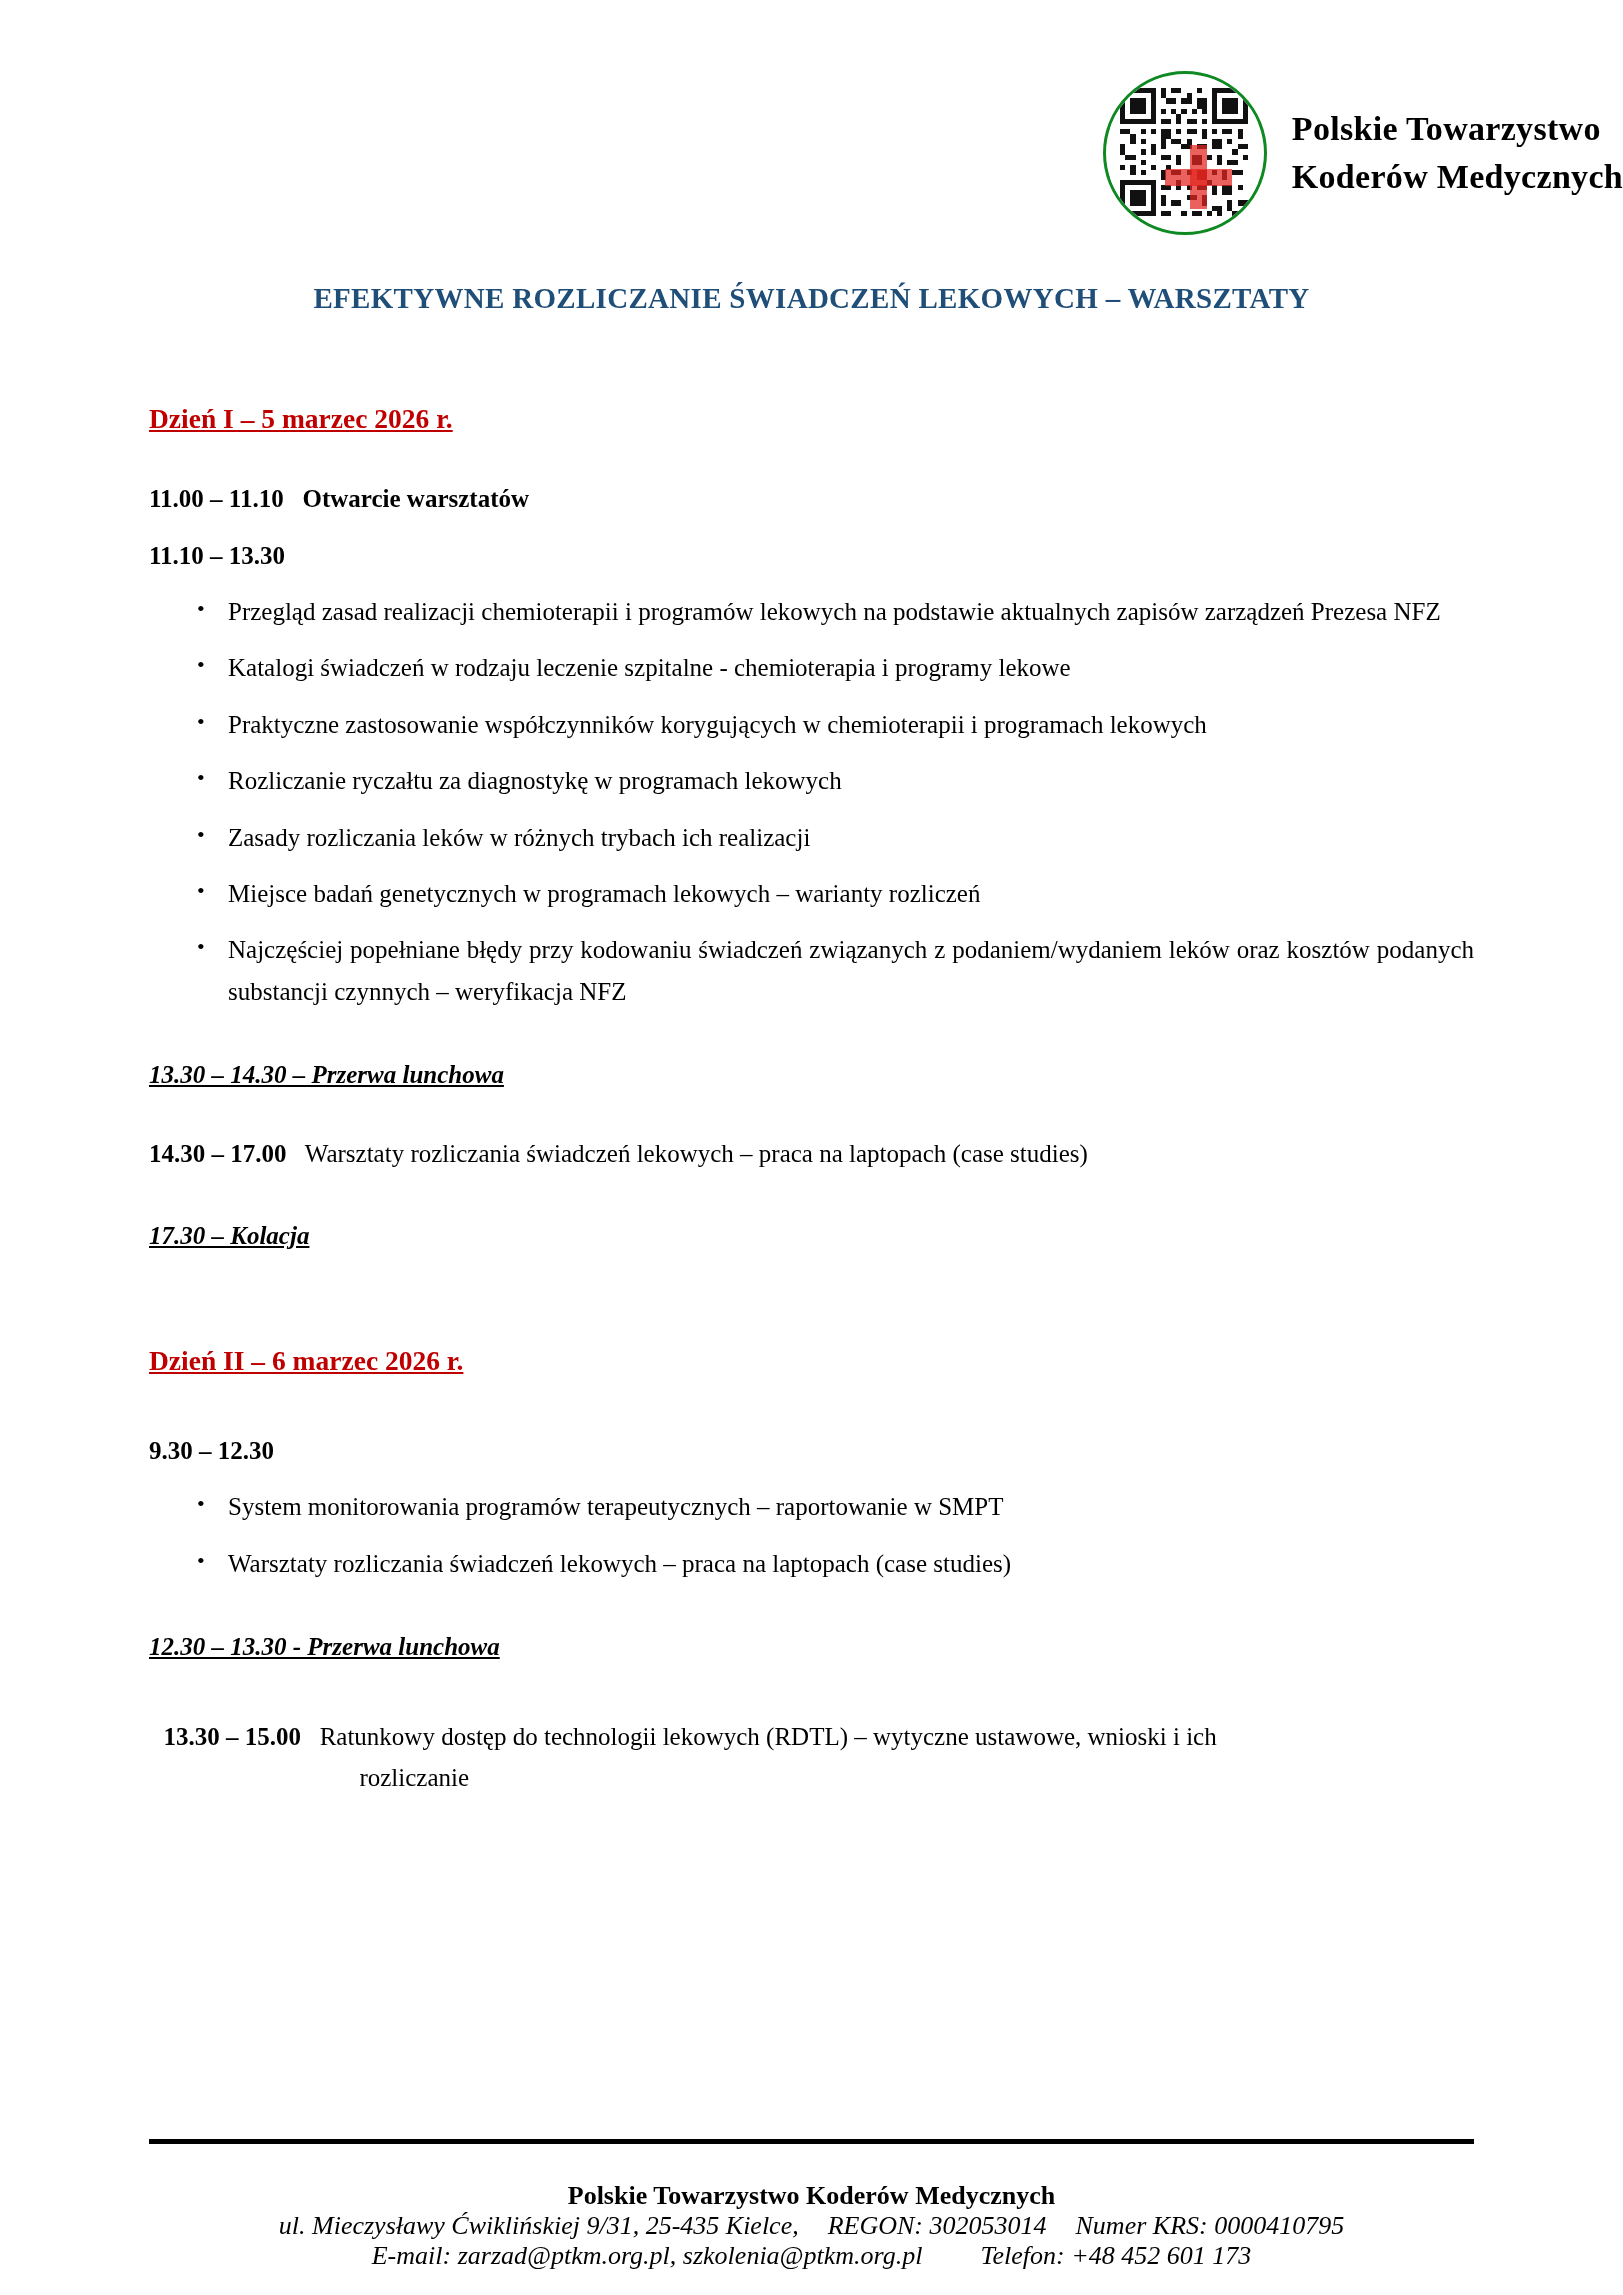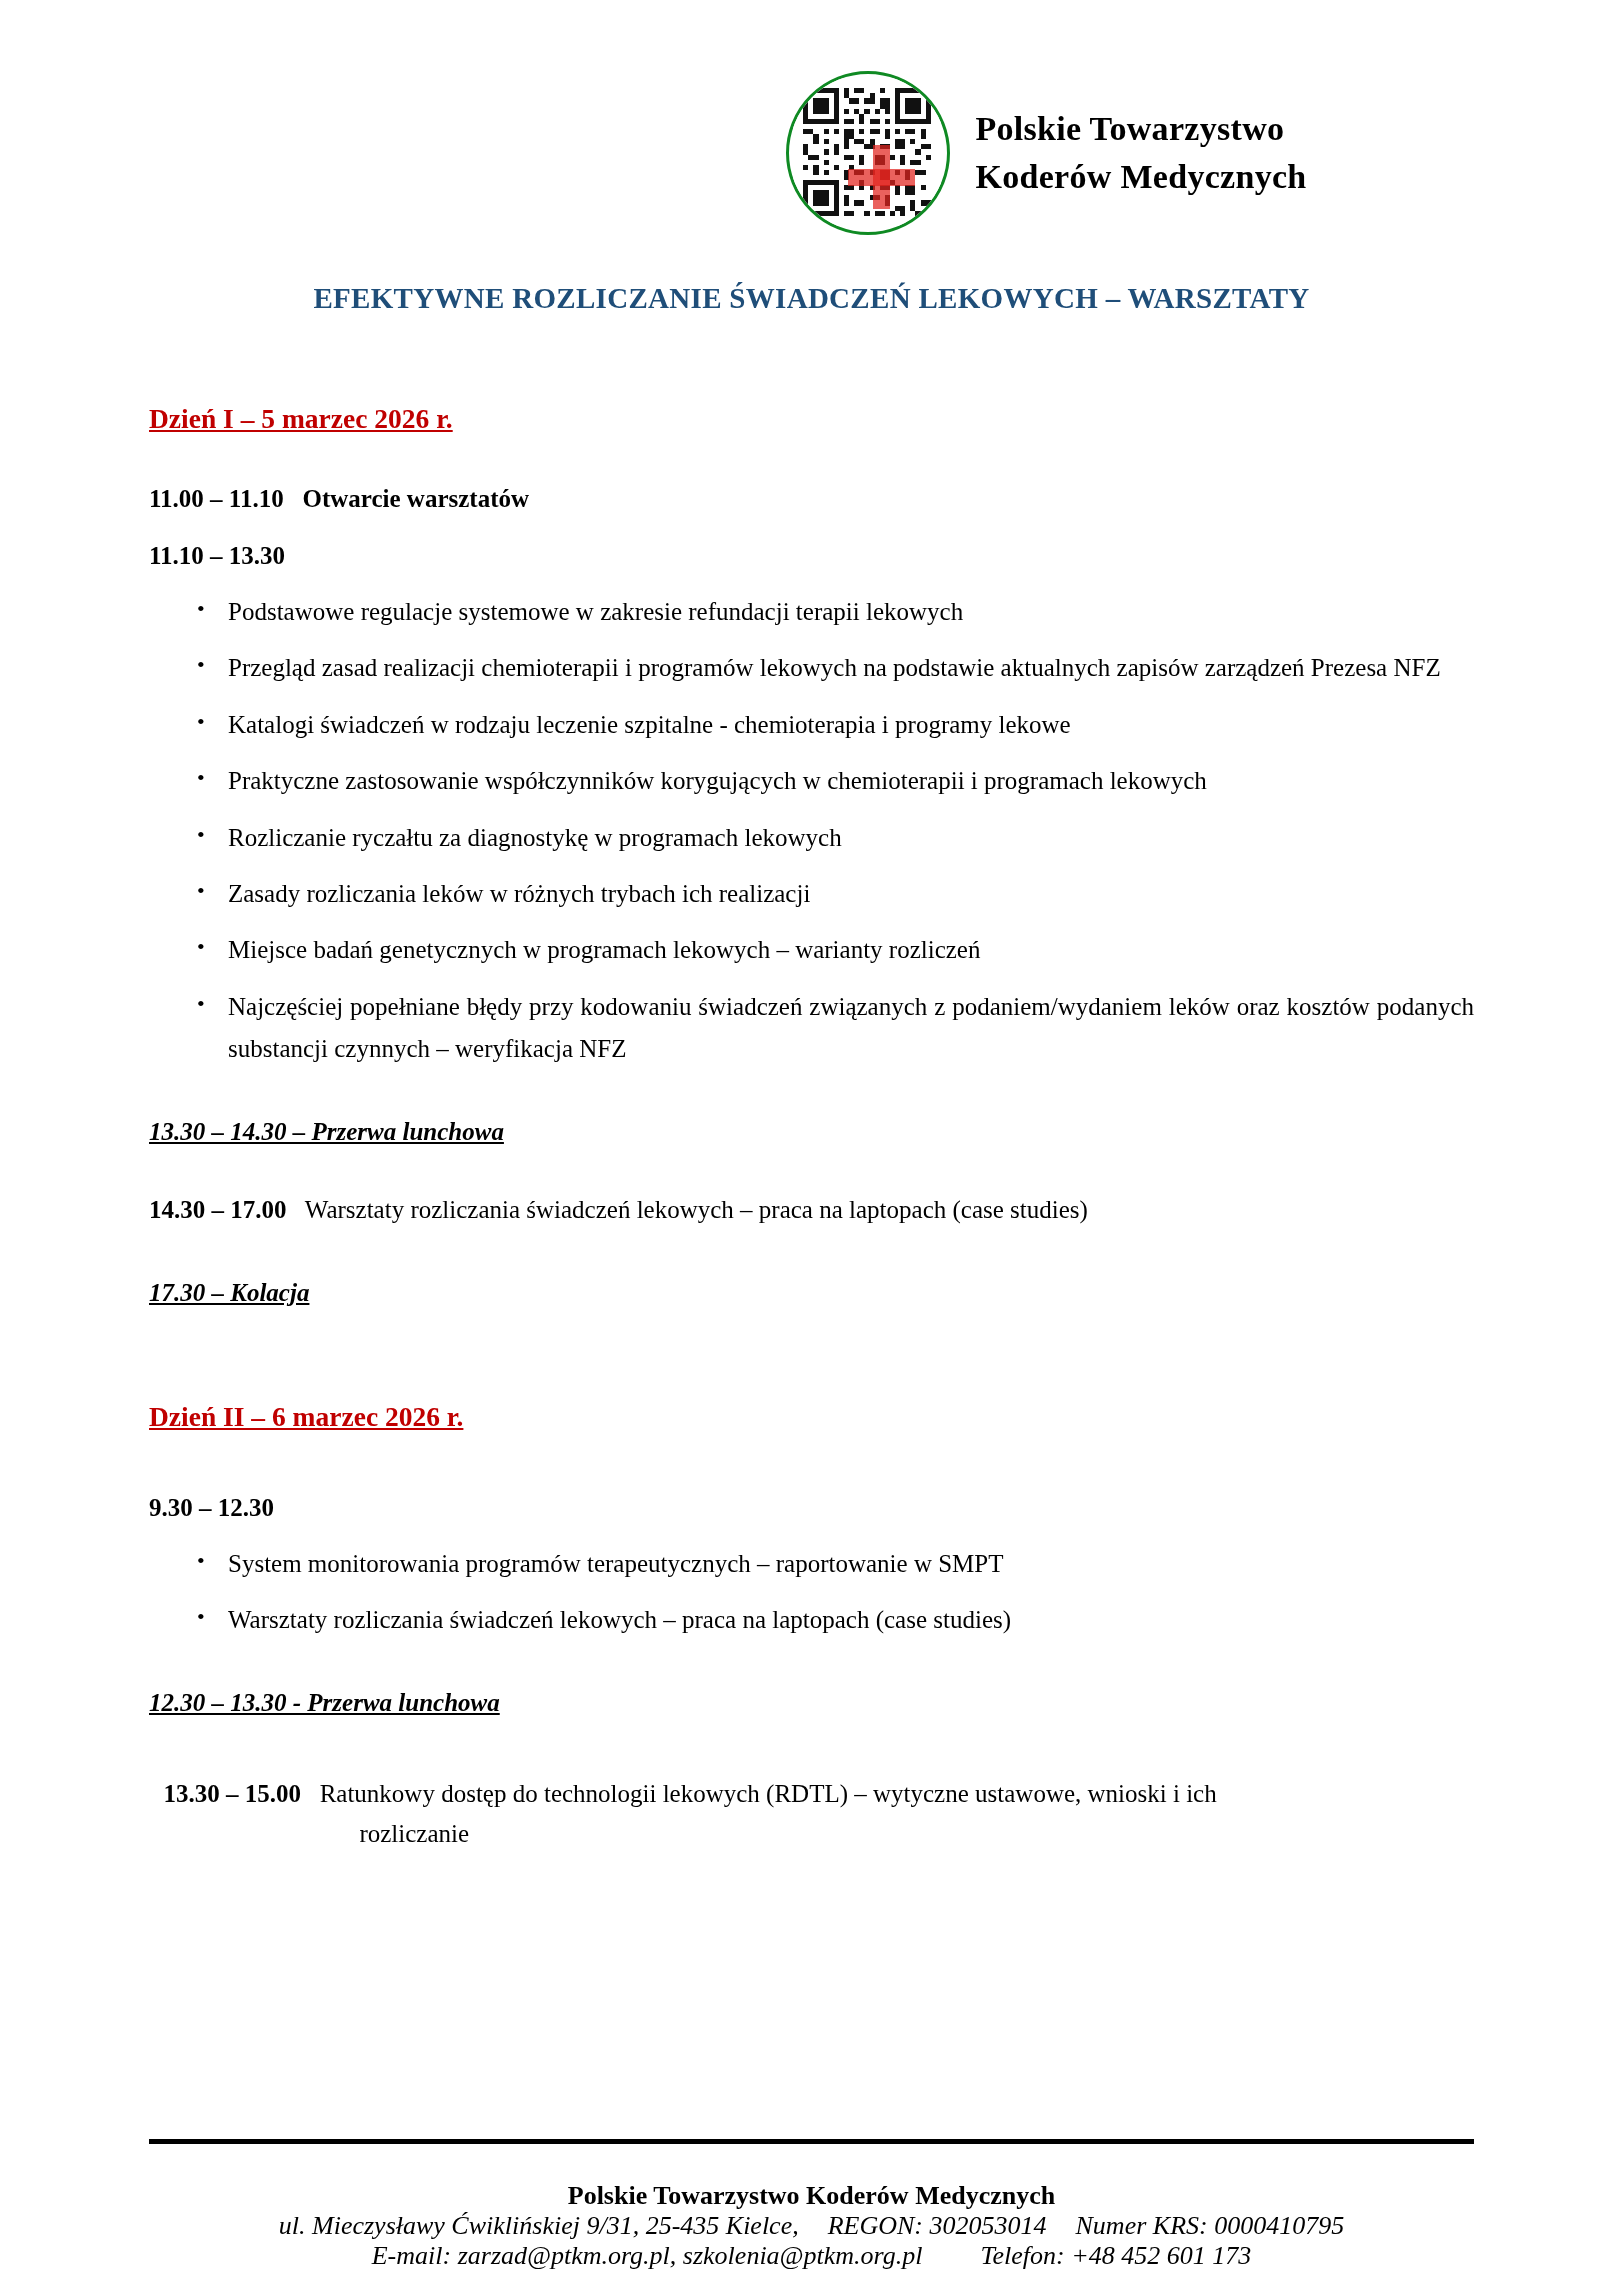--- a/index.html
+++ b/index.html
@@ -22,21 +22,21 @@
     width: 1623px;
     height: 2295px;
     padding: 0;
     box-sizing: border-box;
   }
 
   
   .header {
     display: flex;
     align-items: center;
-    justify-content: center;
+    justify-content: flex-end;
     padding-top: 71px;
     padding-left: 470px;
     gap: 25px;
   }
 
   .logo-wrap {
     width: 164px;
     height: 164px;
     position: relative;
     flex: 0 0 auto;
@@ -338,21 +338,20 @@
       <div class="slot-line">
         <span class="t">11.00 – 11.10</span>&nbsp;&nbsp;
         <span class="d">Otwarcie warsztatów</span>
       </div>
 
       <div class="slot-line" style="margin-top:17px;">
         <span class="t">11.10 – 13.30</span>
       </div>
 
       <ul class="bullets">
-        <li class="no-justify">Podstawowe regulacje systemowe w zakresie refundacji terapii lekowych</li>
         <li>Przegląd zasad realizacji chemioterapii i programów lekowych na podstawie aktualnych zapisów zarządzeń Prezesa NFZ</li>
         <li class="no-justify">Katalogi świadczeń w rodzaju leczenie szpitalne - chemioterapia i programy lekowe</li>
         <li class="no-justify">Praktyczne zastosowanie współczynników korygujących w chemioterapii i programach lekowych</li>
         <li class="no-justify">Rozliczanie ryczałtu za diagnostykę w programach lekowych</li>
         <li class="no-justify">Zasady rozliczania leków w różnych trybach ich realizacji</li>
         <li class="no-justify">Miejsce badań genetycznych w programach lekowych – warianty rozliczeń</li>
         <li>Najczęściej popełniane błędy przy kodowaniu świadczeń związanych z podaniem/wydaniem leków oraz kosztów podanych substancji czynnych – weryfikacja NFZ</li>
       </ul>
 
       <div><span class="break-line">13.30 – 14.30 – Przerwa lunchowa</span></div>

